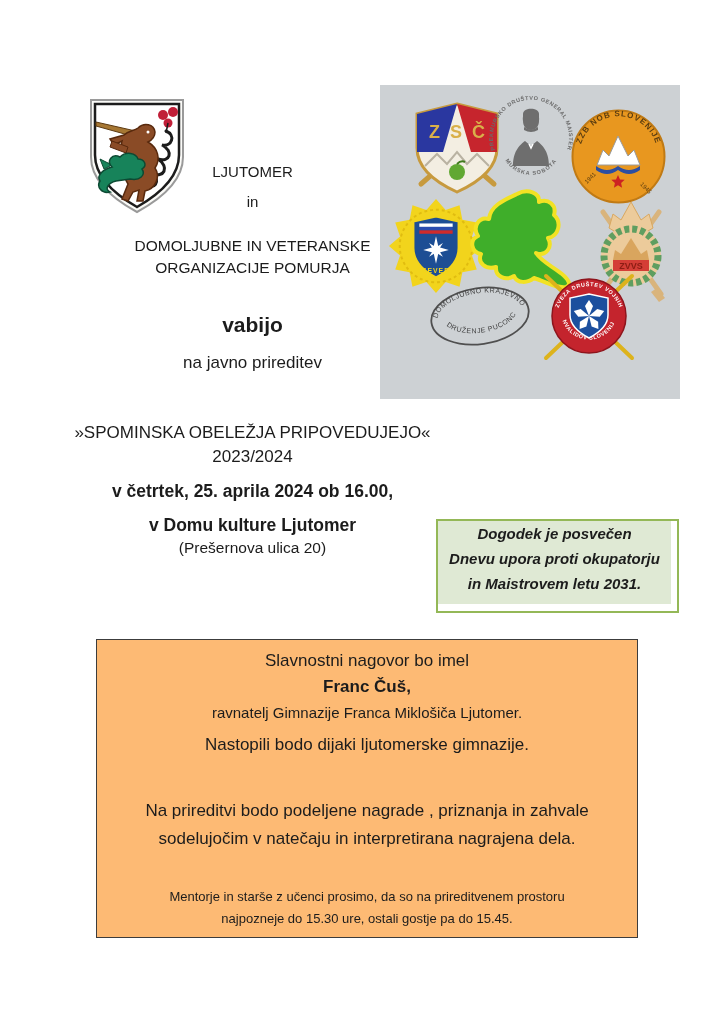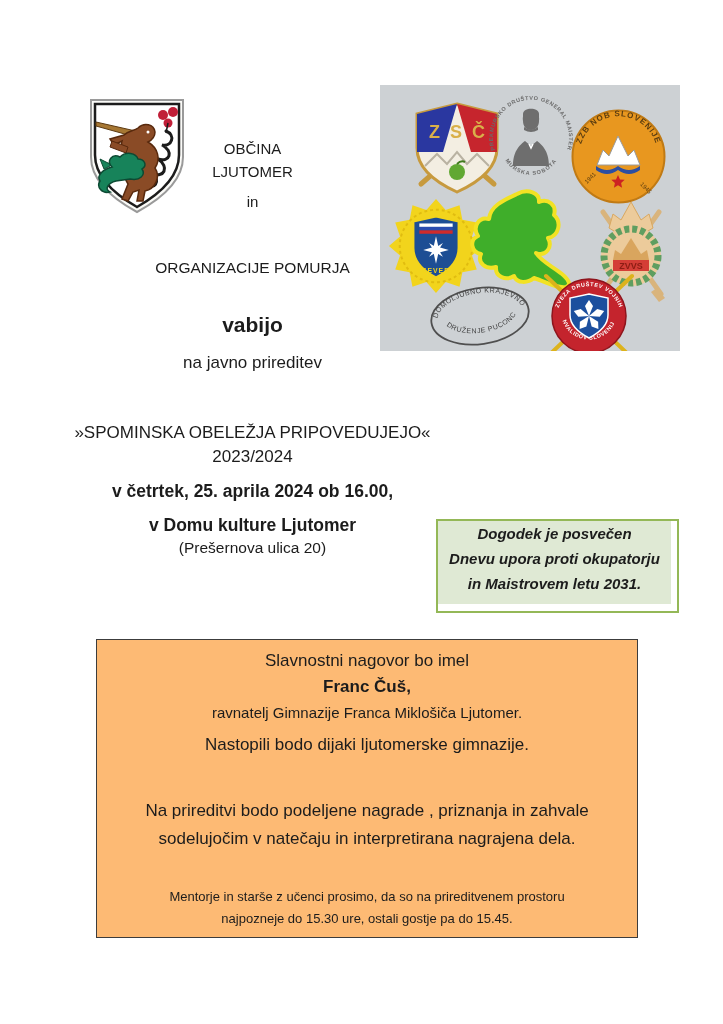--- a/index.html
+++ b/index.html
@@ -8,21 +8,21 @@
     font-family:"Liberation Sans",sans-serif;color:#1c1c1c;overflow:hidden;
     margin:0 auto;
   }
   .line{position:absolute;left:20px;width:465px;text-align:center;white-space:nowrap;}
   .fs15{font-size:15px;}
   .fs16{font-size:15.5px;}
   .b{font-weight:bold;text-align:center;}
 
   #coa{position:absolute;left:84px;top:94px;width:106px;height:124px;}
 
-  #collage{position:absolute;left:380px;top:85px;width:300px;height:266px;
+  #collage{position:absolute;left:380px;top:85px;width:300px;height:314px;
     background:#cdd1d4;overflow:hidden;}
   #collage svg{position:absolute;}
   svg text{font-family:"Liberation Sans",sans-serif;}
 
   #ded-box{position:absolute;left:436px;top:519px;width:243px;height:94px;
     border:2px solid #94b857;background:#ffffff;box-sizing:border-box;}
   #ded-fill{position:absolute;left:0;top:0;right:6px;bottom:7px;background:#dfe9d4;
     text-align:center;box-sizing:border-box;}
   #ded-fill div{font-size:15px;font-weight:bold;font-style:italic;line-height:25px;white-space:nowrap;}
 
@@ -45,23 +45,23 @@
     <path d="M82,36 C92,40 88,52 78,50 C90,56 86,68 74,64 C86,72 80,84 68,78 C78,86 70,96 60,90" fill="none" stroke="#1c1c1c" stroke-width="3" stroke-linecap="round"></path>
     <path d="M12,27 L56,37 L55,43 L12,31 Z" fill="#a67733" stroke="#5d3a12" stroke-width="1"></path>
     <path d="M54,33 C60,27 70,29 71,37 C71,42 68,45 64,47 C74,53 77,64 71,73 C77,82 71,94 61,96 L59,106 L53,106 L55,95 L49,97 L44,106 L38,104 L44,89 C38,80 40,68 48,62 C40,58 36,52 38,46 L30,50 L26,44 L40,40 C44,36 50,36 54,33 Z" fill="#8a4b26" stroke="#58290d" stroke-width="1.5"></path>
     <path d="M44,52 L28,46 L26,52 L42,58 Z" fill="#8a4b26" stroke="#58290d" stroke-width="1"></path>
     <path d="M42,62 L28,62 L28,68 L42,68 Z" fill="#8a4b26" stroke="#58290d" stroke-width="1"></path>
     <circle cx="64" cy="37" r="1.5" fill="#fff"></circle>
     <path d="M28,70 L16,64 L20,74 Z" fill="#17835a" stroke="#0c4a33" stroke-width="1"></path>
     <path d="M28,72 C22,66 28,58 36,62 C42,56 52,58 54,64 C60,64 64,70 58,74 C62,80 56,86 46,84 L32,86 C24,88 20,94 26,97 C18,99 12,92 16,86 C12,80 20,74 28,72 Z" fill="#17835a" stroke="#0c4a33" stroke-width="1.5"></path>
   </svg>
 
-  <div class="line fs15" style="top:140px">OBČINA</div>
   <div class="line fs15" style="top:163px">LJUTOMER</div>
   <div class="line fs15" style="top:193px">in</div>
+  <div class="line fs16" style="top:237px">DOMOLJUBNE IN VETERANSKE</div>
   <div class="line fs16" style="top:259px">ORGANIZACIJE POMURJA</div>
 
   <div id="collage">
 
     <svg viewBox="0 0 105 115" style="left:25px;top:11px;width:105px;height:115px">
       <g stroke="#c79a3e" stroke-width="5" stroke-linecap="round">
         <line x1="16" y1="24" x2="89" y2="88"></line>
           <line x1="89" y1="24" x2="16" y2="88"></line>
       </g>
       <circle cx="16" cy="24" r="4" fill="#c79a3e"></circle>

